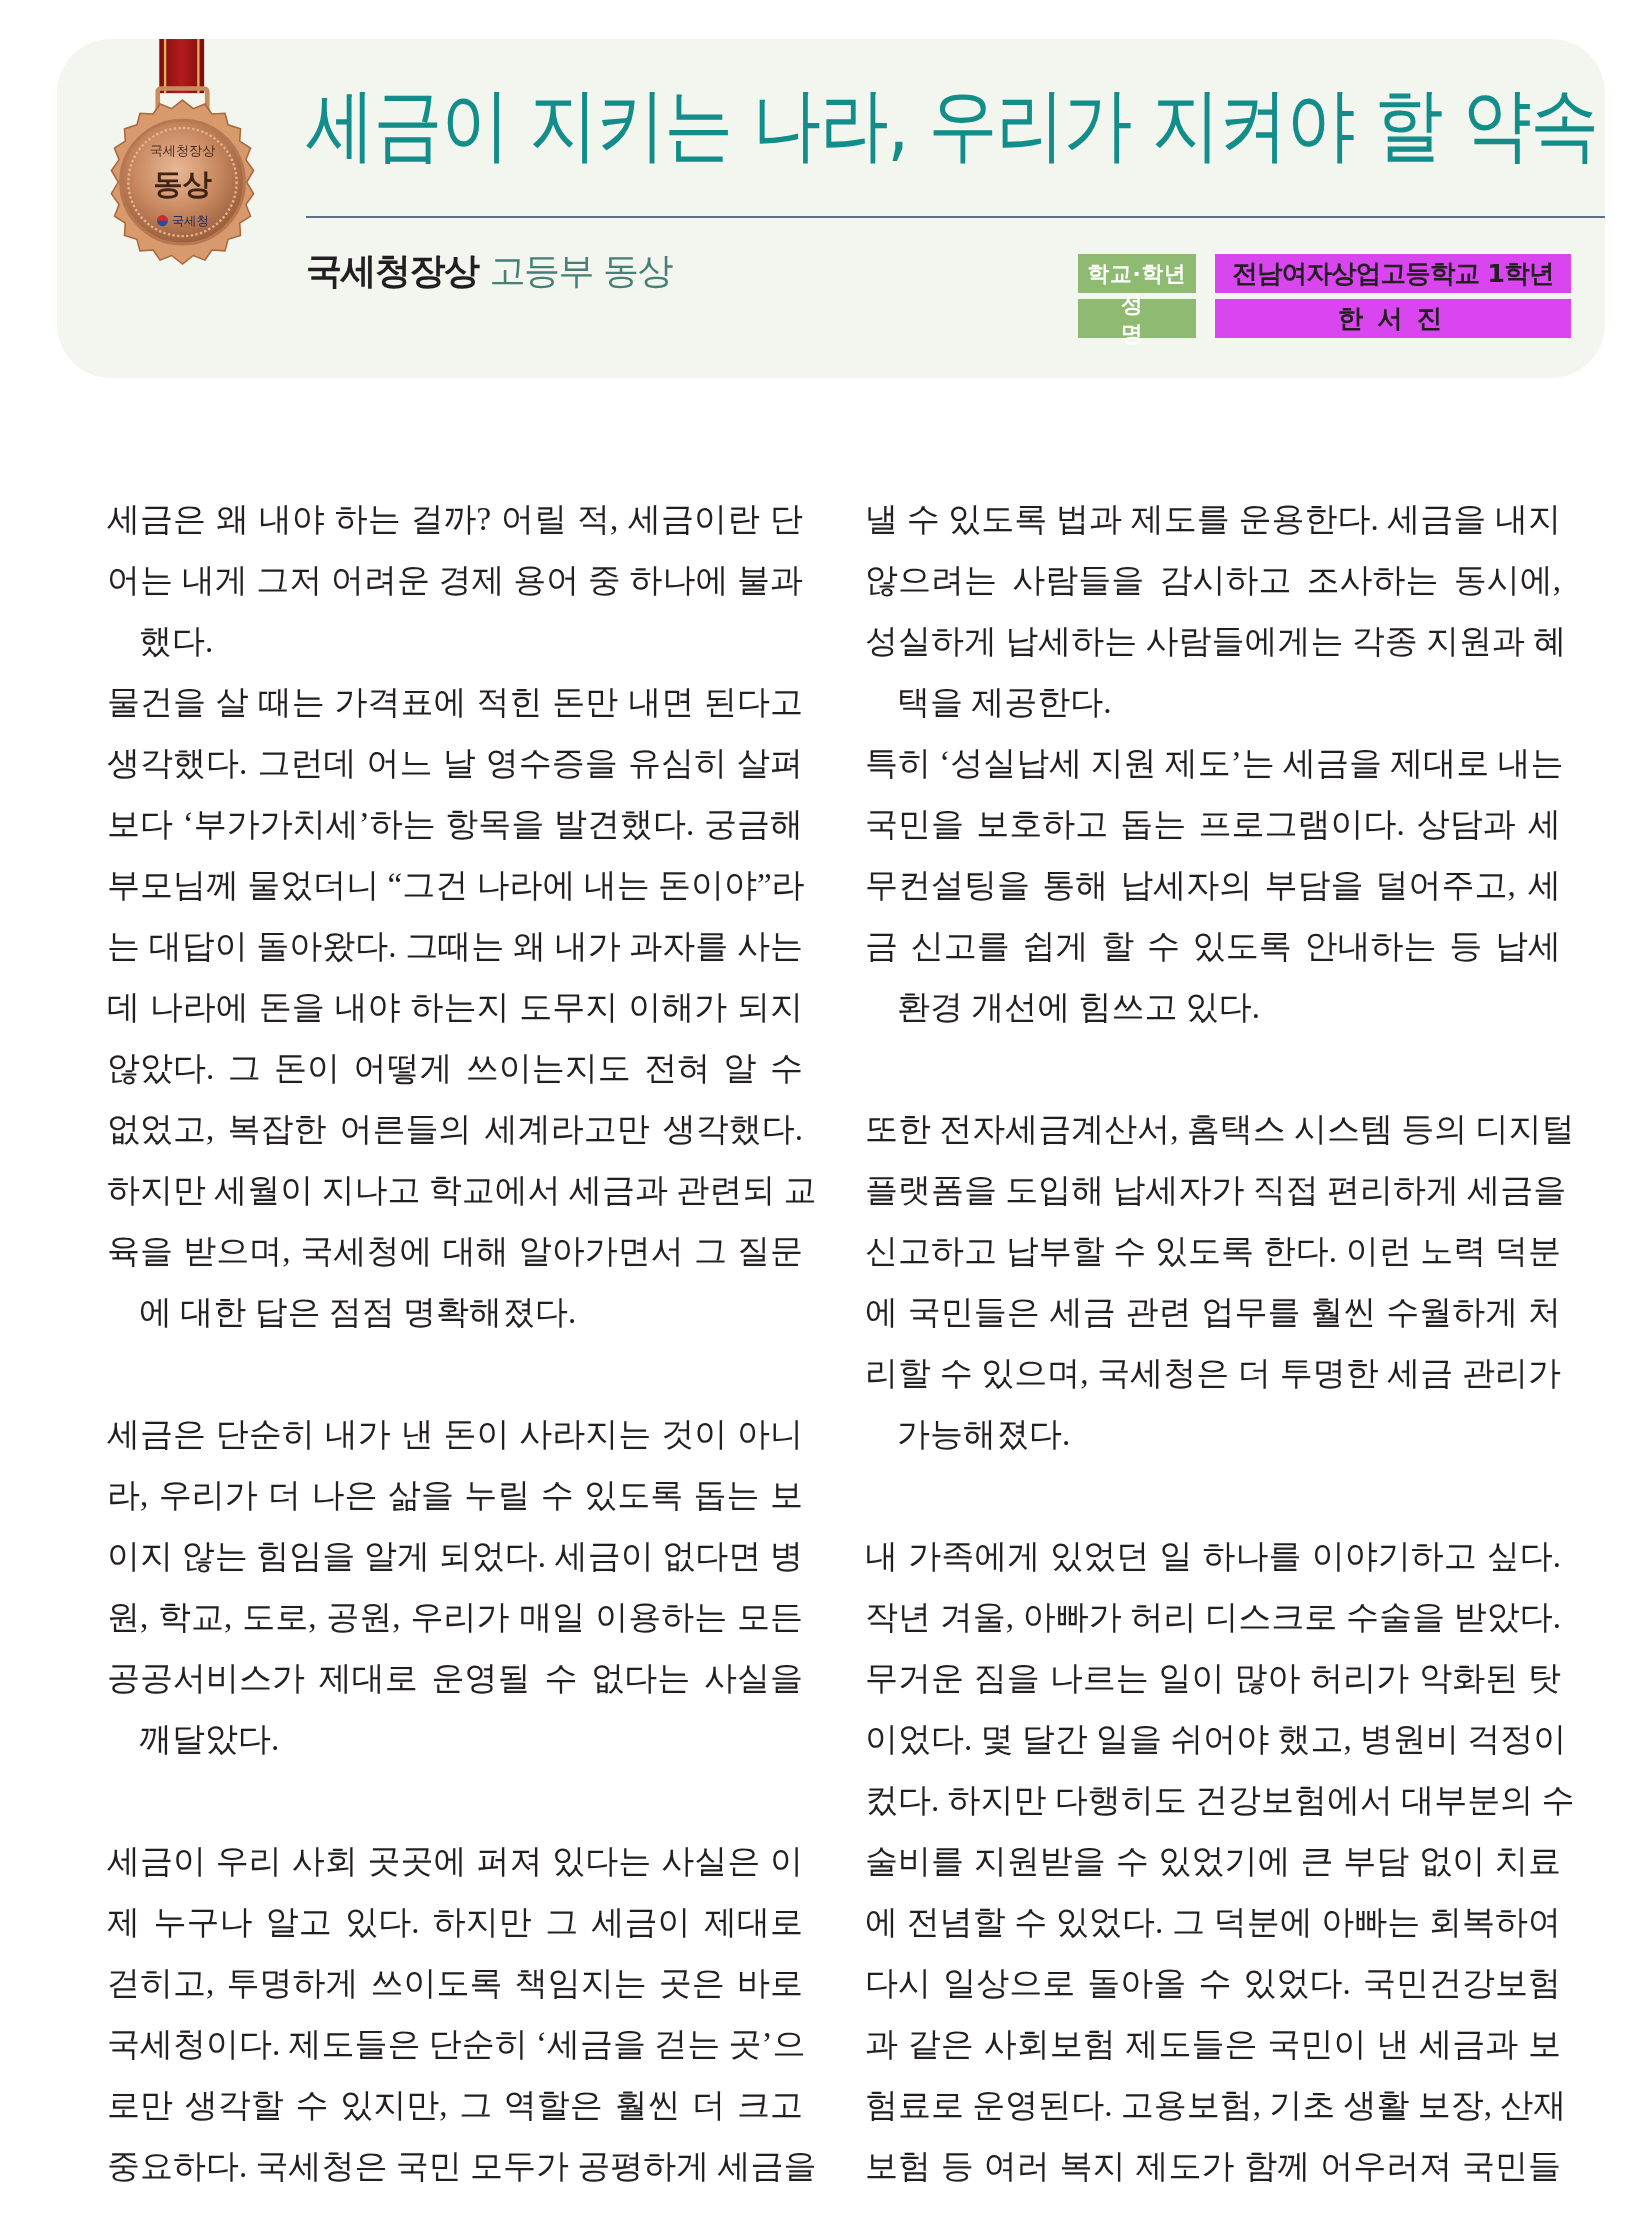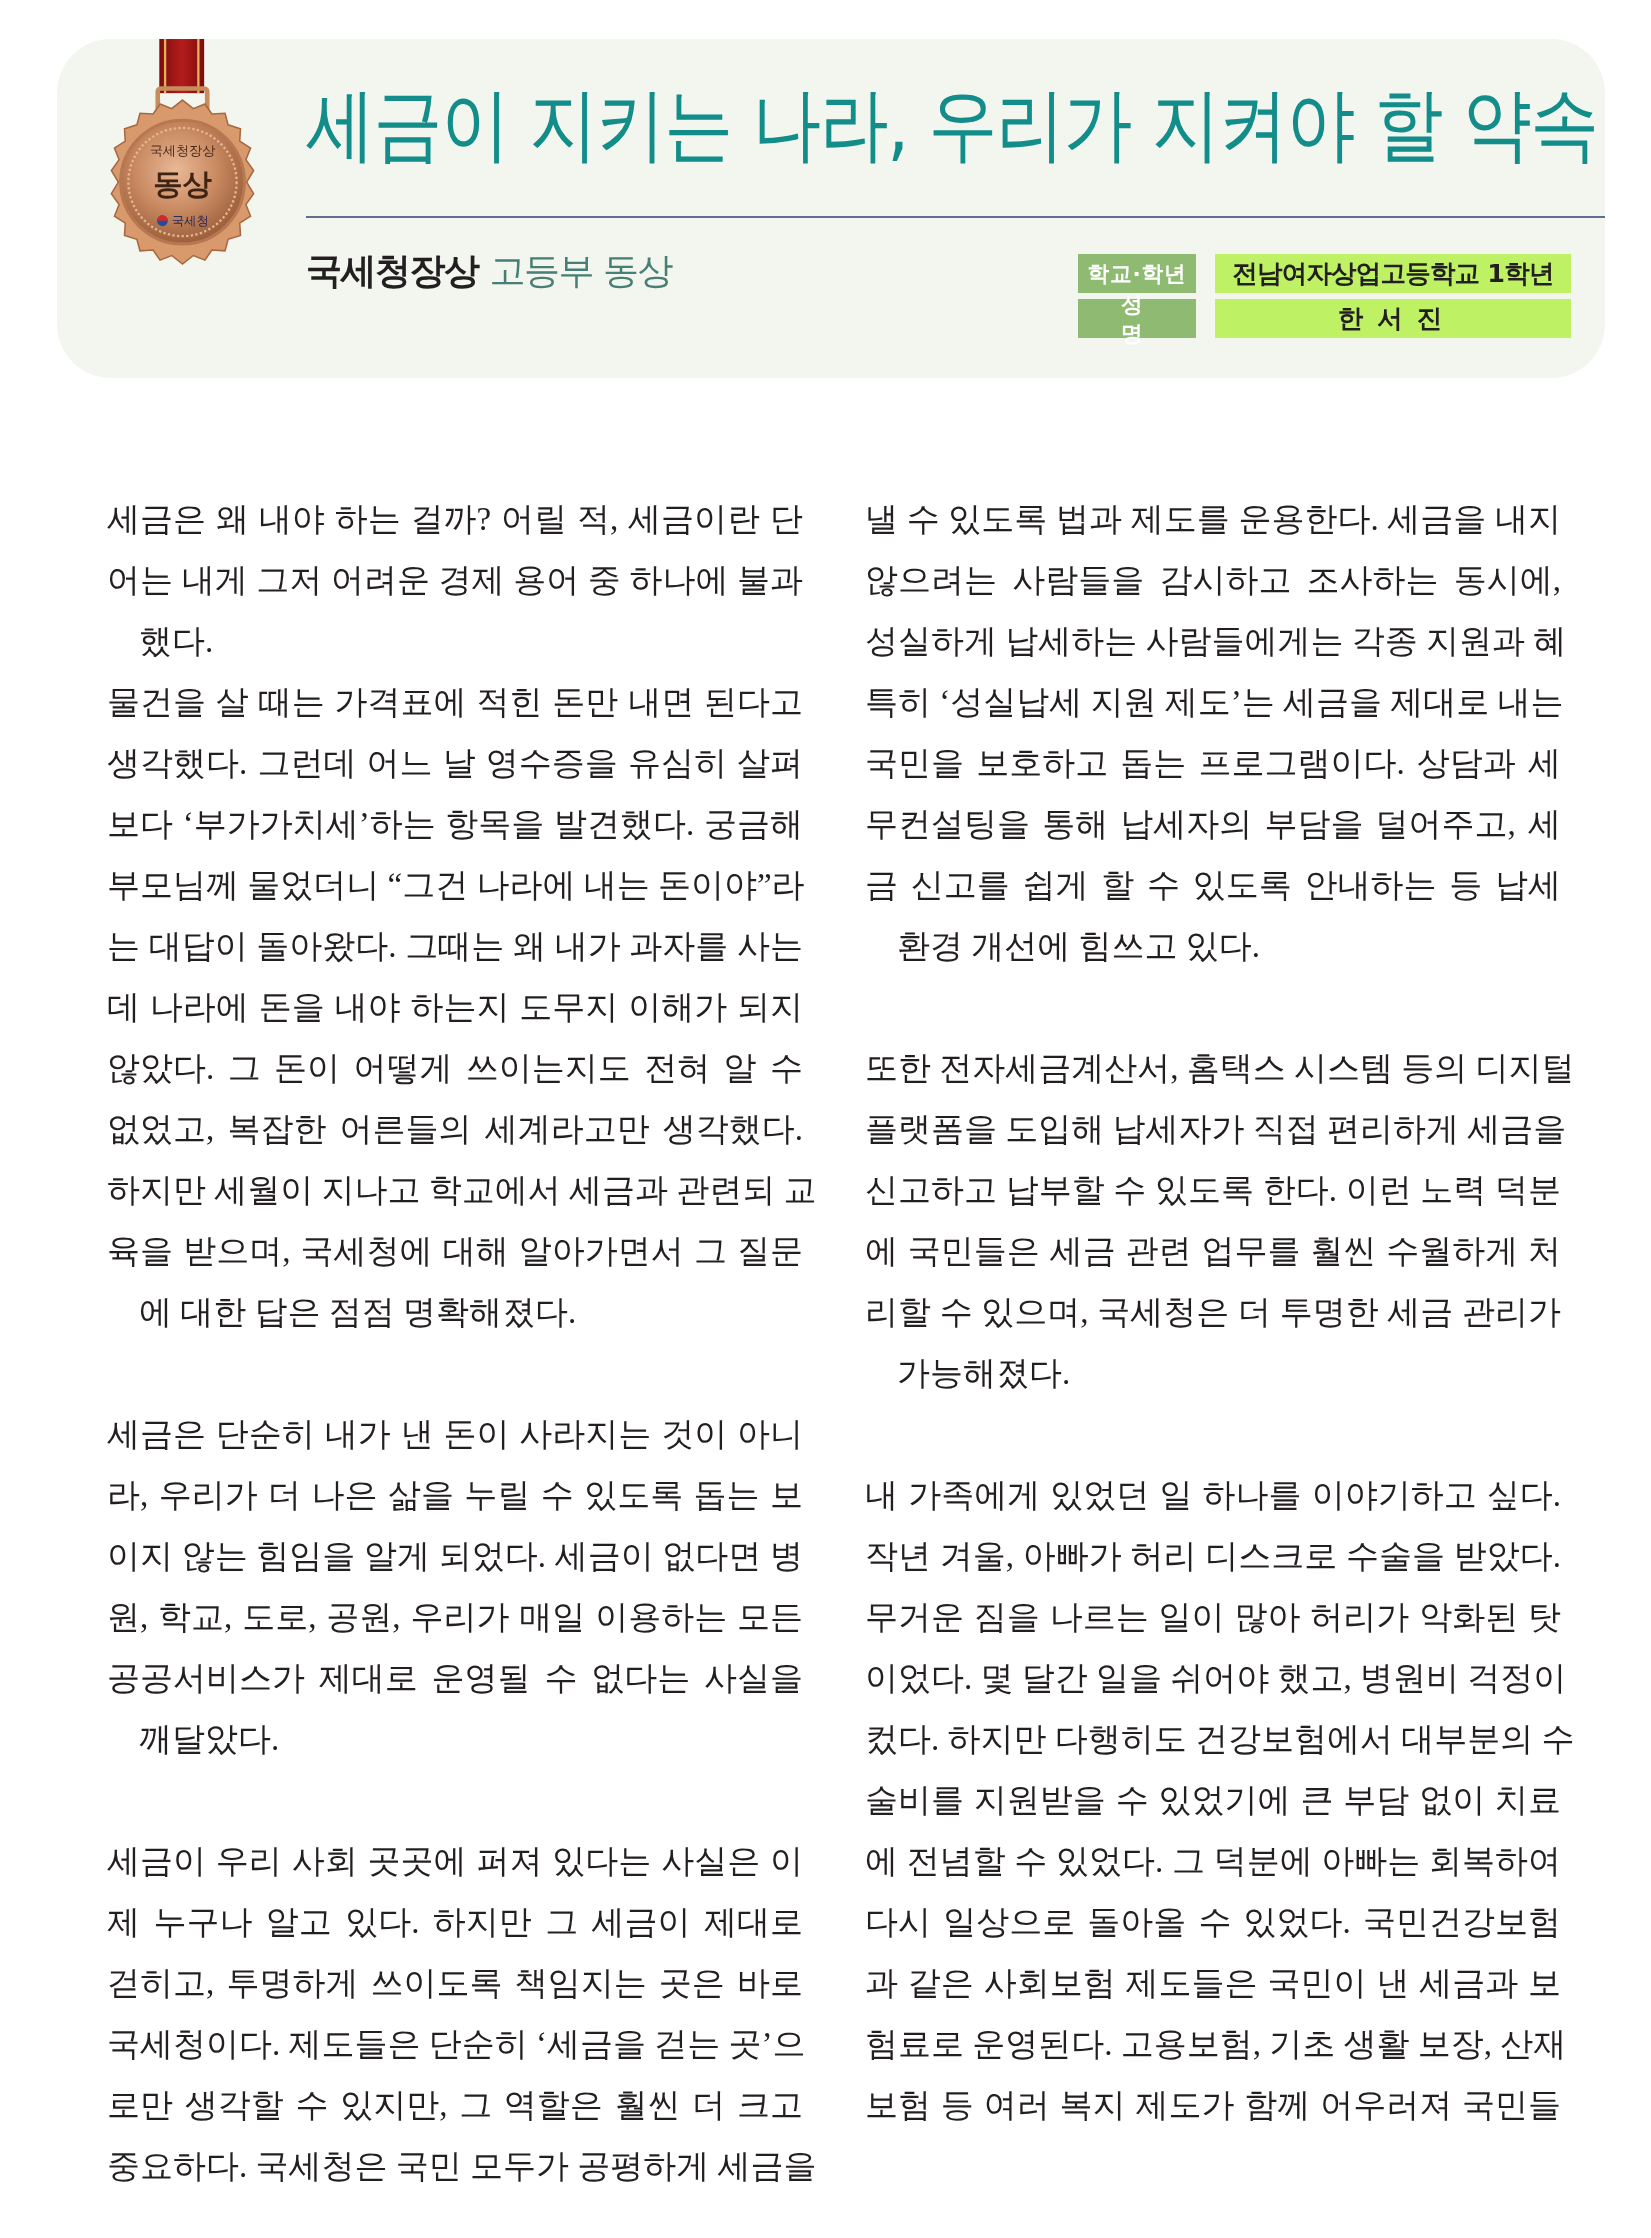--- a/index.html
+++ b/index.html
@@ -8,21 +8,21 @@
   .medal { position: absolute; left: 99px; top: 39px; width: 167px; height: 232px; }
   .title { position: absolute; left: 306px; top: 74px; font-size: 80px; line-height: 101px; color: #138d8a; white-space: nowrap; letter-spacing: -1.5px; font-family: "DejaVu Sans", sans-serif; transform: scaleX(0.86); transform-origin: left center; }
   .divider { position: absolute; left: 306px; top: 216px; width: 1299px; height: 2.3px; background: #5c6f8c; }
   .subtitle { position: absolute; left: 306px; top: 246px; font-size: 36px; line-height: 49px; white-space: nowrap; font-weight: bold; letter-spacing: -1.5px; }
   .subtitle .dark { color: #231f20; }
   .subtitle .accent { color: #477f77; font-weight: normal; }
   .info { position: absolute; left: 1078px; top: 254px; }
   .info-row { display: flex; height: 39px; margin-bottom: 6.2px; gap: 12px; }
   .info-label { width: 118px; background: #8fba72; color: #ffffff; font-size: 21.7px; font-weight: bold; display: flex; align-items: center; justify-content: center; letter-spacing: 0.8px; }
   .info-label.spread { letter-spacing: 31px; padding-left: 43px; box-sizing: border-box; }
-  .info-value { width: 356px; margin-left: 7px; background: #bef264; color: #231f20; font-size: 25.5px; font-weight: bold; display: flex; align-items: center; justify-content: center; letter-spacing: -0.8px; }
+  .info-value { width: 356px; margin-left: 7px; background: #d946ef; color: #231f20; font-size: 25.5px; font-weight: bold; display: flex; align-items: center; justify-content: center; letter-spacing: -0.8px; }
   .info-value.spread { letter-spacing: 14px; padding-left: 8px; box-sizing: border-box; }
   .column { position: absolute; top: 489px; width: 696px; font-size: 33px; line-height: 61px; color: #231f20; font-family: Liberation Serif, serif; }
   .col-left { left: 107px; }
   .col-right { left: 865px; }
   .line { display: block; white-space: nowrap; text-align: justify; text-align-last: justify; height: 61px; overflow: visible; }
   .line.last { text-align-last: left; margin-left: 32px; }
   .gap { display: block; height: 61px; }
 </style>
 </head>
 <body>
@@ -104,20 +104,21 @@
     <span class="line">제 누구나 알고 있다. 하지만 그 세금이 제대로</span>
     <span class="line">걷히고, 투명하게 쓰이도록 책임지는 곳은 바로</span>
     <span class="line">국세청이다. 제도들은 단순히 ‘세금을 걷는 곳’으</span>
     <span class="line">로만 생각할 수 있지만, 그 역할은 훨씬 더 크고</span>
     <span class="line">중요하다. 국세청은 국민 모두가 공평하게 세금을</span>
   </div>
 <div class="column col-right" id="col-right">
     <span class="line">낼 수 있도록 법과 제도를 운용한다. 세금을 내지</span>
     <span class="line">않으려는 사람들을 감시하고 조사하는 동시에,</span>
     <span class="line">성실하게 납세하는 사람들에게는 각종 지원과 혜</span>
+    <span class="line last">택을 제공한다.</span>
     <span class="line">특히 ‘성실납세 지원 제도’는 세금을 제대로 내는</span>
     <span class="line">국민을 보호하고 돕는 프로그램이다. 상담과 세</span>
     <span class="line">무컨설팅을 통해 납세자의 부담을 덜어주고, 세</span>
     <span class="line">금 신고를 쉽게 할 수 있도록 안내하는 등 납세</span>
     <span class="line last">환경 개선에 힘쓰고 있다.</span>
     <span class="gap"></span>
     <span class="line">또한 전자세금계산서, 홈택스 시스템 등의 디지털</span>
     <span class="line">플랫폼을 도입해 납세자가 직접 편리하게 세금을</span>
     <span class="line">신고하고 납부할 수 있도록 한다. 이런 노력 덕분</span>
     <span class="line">에 국민들은 세금 관련 업무를 훨씬 수월하게 처</span>

